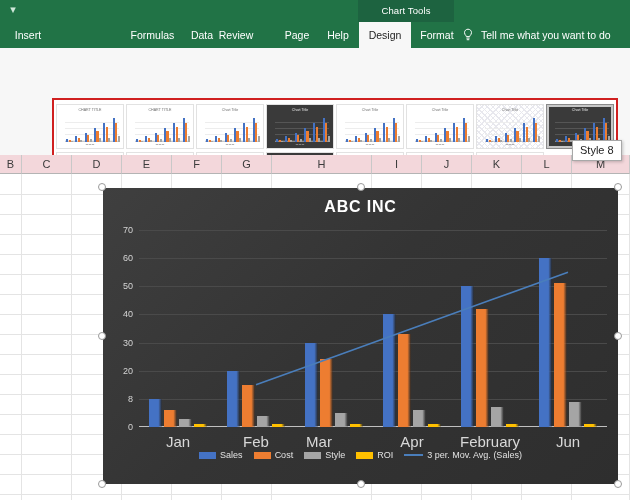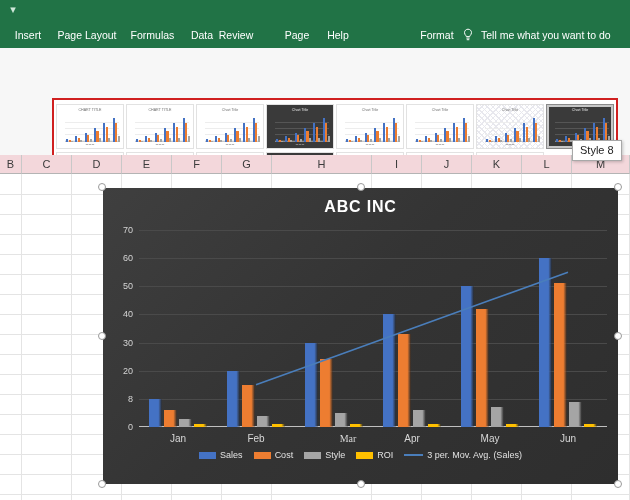--- a/index.html
+++ b/index.html
@@ -132,21 +132,21 @@
     position: absolute; right: 100%; margin-right: 6px; transform: translateY(-50%);
     color: #d4d4d4; font-size: 9px; white-space: nowrap;
   }
   #xaxis-line { position: absolute; left: 0; right: 0; bottom: 0; height: 1px; background: #c0c0c0; }
 
   .bar { position: absolute; bottom: 0; }
   .bar i { position: absolute; left: 0; top: 0; width: 100%; height: 100%; display: block; }
 
   .xlab {
     position: absolute; top: 203px; transform: translateX(-50%);
-    color: #d8d8d8; font-size: 10px; white-space: nowrap; text-align: right;
+    color: #d8d8d8; font-size: 15px; white-space: nowrap; text-align: right;
   }
 
   #trend { position: absolute; left: 36px; top: 42px; width: 468px; height: 197px; pointer-events: none; }
 
   #legend {
     position: absolute; left: 0; right: 0; top: 262px;
     display: flex; justify-content: center; align-items: center; gap: 11px;
   }
   .leg-item { display: flex; align-items: center; }
   .leg-swatch { width: 17px; height: 7px; margin-right: 4px; display: inline-block; }
@@ -155,29 +155,30 @@
 </style>
 </head>
 <body>
 
 <div id="ribbon">
 
   <div id="qat-row">
     <div id="qat-caret">▾</div>
   </div>
 
+  <div id="chart-tools-tab">Chart Tools</div>
 
   <div id="tabstrip">
       <div class="tab" style="left: 6px; width: 44px;">Insert</div>
-      <div class="tab" style="left: 52px; width: 70px;">Page Layout</div>
       <div class="tab" style="left: 124px; width: 57px;">Formulas</div>
       <div class="tab" style="left: 183px; width: 38px;">Data</div>
       <div class="tab" style="left: 210px; width: 52px;">Review</div>
       <div class="tab" style="left: 277px; width: 40px;">Page</div>
       <div class="tab" style="left: 319px; width: 38px;">Help</div>
+      <div class="tab active" style="left: 359px; width: 52px;">Design</div>
       <div class="tab" style="left: 413px; width: 48px;">Format</div>
     </div>
 
   <div id="tellme-wrap">
     <span id="tellme-bulb">
       <svg width="16" height="16" viewBox="0 0 16 16">
         <path d="M8 2.2c-2.0 0-3.5 1.5-3.5 3.4 0 1.3.7 2.2 1.3 2.9.3.4.5.7.5 1.1h3.4c0-.4.2-.7.5-1.1.6-.7 1.3-1.6 1.3-2.9 0-1.9-1.5-3.4-3.5-3.4z" fill="none" stroke="#ffffff" stroke-width="1"></path>
         <rect x="6.4" y="10.6" width="3.2" height="1" fill="#ffffff"></rect>
         <rect x="6.7" y="12.2" width="2.6" height="1" fill="#ffffff"></rect>
       </svg>
@@ -742,21 +743,21 @@
           </div>
           <div class="bar" style="left: 181px; width: 13px; height: 67.5429px;">
             <i style="background: linear-gradient(to right, rgb(237, 125, 49) 0%, rgb(237, 125, 49) 72%, rgba(0, 0, 0, 0.22) 100%);"></i>
           </div>
           <div class="bar" style="left: 196px; width: 13px; height: 14.0714px;">
             <i style="background: linear-gradient(to right, rgb(165, 165, 165) 0%, rgb(165, 165, 165) 72%, rgba(0, 0, 0, 0.22) 100%);"></i>
           </div>
           <div class="bar" style="left: 211px; width: 13px; height: 2.81429px;">
             <i style="background: linear-gradient(to right, rgb(255, 192, 0) 0%, rgb(255, 192, 0) 72%, rgba(0, 0, 0, 0.22) 100%);"></i>
           </div>
-          <div class="xlab" style="left: 209px; font-family: Liberation Serif, serif;">Mar</div>
+          <div class="xlab" style="left: 180px;">Mar</div>
           <div class="bar" style="left: 244px; width: 13px; height: 112.571px;">
             <i style="background: linear-gradient(to right, rgb(68, 114, 196) 0%, rgb(68, 114, 196) 72%, rgba(0, 0, 0, 0.22) 100%);"></i>
           </div>
           <div class="bar" style="left: 259px; width: 13px; height: 92.8714px;">
             <i style="background: linear-gradient(to right, rgb(237, 125, 49) 0%, rgb(237, 125, 49) 72%, rgba(0, 0, 0, 0.22) 100%);"></i>
           </div>
           <div class="bar" style="left: 274px; width: 13px; height: 16.8857px;">
             <i style="background: linear-gradient(to right, rgb(165, 165, 165) 0%, rgb(165, 165, 165) 72%, rgba(0, 0, 0, 0.22) 100%);"></i>
           </div>
           <div class="bar" style="left: 289px; width: 13px; height: 2.81429px;">
@@ -768,21 +769,21 @@
           </div>
           <div class="bar" style="left: 337px; width: 13px; height: 118.2px;">
             <i style="background: linear-gradient(to right, rgb(237, 125, 49) 0%, rgb(237, 125, 49) 72%, rgba(0, 0, 0, 0.22) 100%);"></i>
           </div>
           <div class="bar" style="left: 352px; width: 13px; height: 19.7px;">
             <i style="background: linear-gradient(to right, rgb(165, 165, 165) 0%, rgb(165, 165, 165) 72%, rgba(0, 0, 0, 0.22) 100%);"></i>
           </div>
           <div class="bar" style="left: 367px; width: 13px; height: 2.81429px;">
             <i style="background: linear-gradient(to right, rgb(255, 192, 0) 0%, rgb(255, 192, 0) 72%, rgba(0, 0, 0, 0.22) 100%);"></i>
           </div>
-          <div class="xlab" style="left: 351px;">May</div>
+          <div class="xlab" style="left: 351px;">February</div>
           <div class="bar" style="left: 400px; width: 13px; height: 168.857px;">
             <i style="background: linear-gradient(to right, rgb(68, 114, 196) 0%, rgb(68, 114, 196) 72%, rgba(0, 0, 0, 0.22) 100%);"></i>
           </div>
           <div class="bar" style="left: 415px; width: 13px; height: 143.529px;">
             <i style="background: linear-gradient(to right, rgb(237, 125, 49) 0%, rgb(237, 125, 49) 72%, rgba(0, 0, 0, 0.22) 100%);"></i>
           </div>
           <div class="bar" style="left: 430px; width: 13px; height: 25.3286px;">
             <i style="background: linear-gradient(to right, rgb(165, 165, 165) 0%, rgb(165, 165, 165) 72%, rgba(0, 0, 0, 0.22) 100%);"></i>
           </div>
           <div class="bar" style="left: 445px; width: 13px; height: 2.81429px;">

